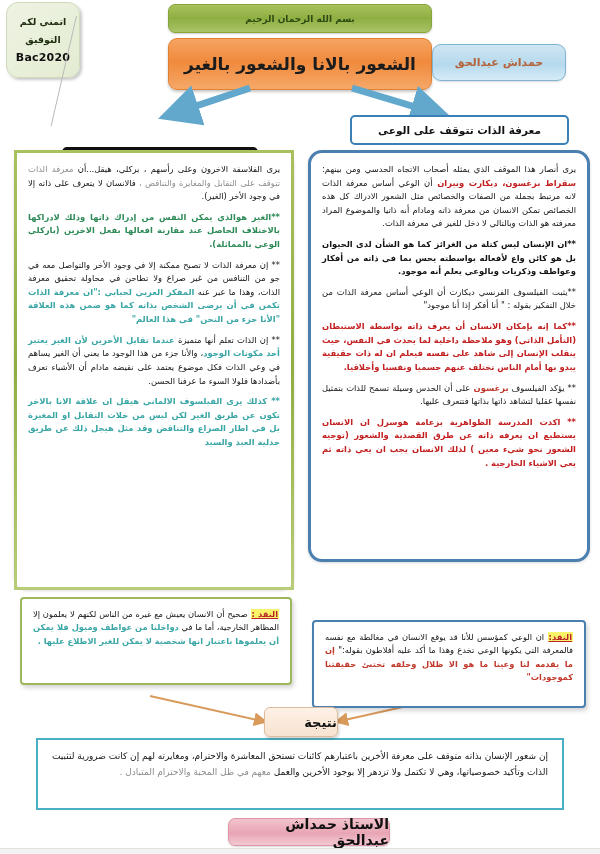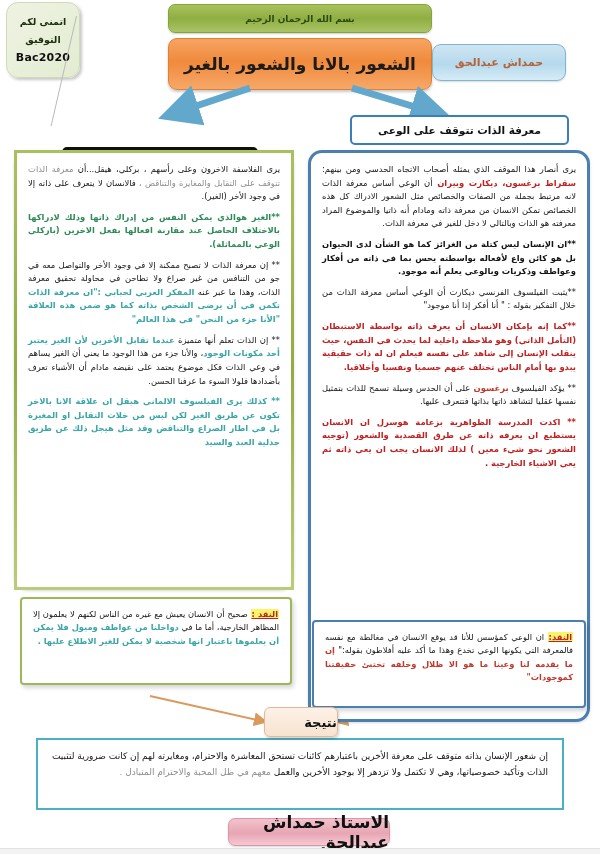--- a/index.html
+++ b/index.html
@@ -171,21 +171,21 @@
     height: 440px;
     border: 3px solid;
     border-image: linear-gradient(180deg,#a9c05e,#8fae42,#b8cd77) 1;
     border-radius: 14px;
     box-shadow: 0 1px 3px rgba(0,0,0,.15);
   }
   .panel-right {
     left: 308px;
     top: 150px;
     width: 282px;
-    height: 572px;
+    height: 412px;
     border: 3px solid #4a7fb0;
     border-radius: 14px;
     box-shadow: 0 1px 3px rgba(0,0,0,.15);
   }
 
   .panel-inner {
     padding: 10px 11px 6px 11px;
     direction: rtl;
     text-align: justify;
   }
@@ -288,21 +288,21 @@
     height: 26px;
     border-radius: 7px;
     background: linear-gradient(180deg,#f2c3cc 0%, #e8a5b4 55%, #f3c9d2 100%);
     border: 1px solid #dd96a8;
     display: flex;
     align-items: center;
     justify-content: center;
     box-shadow: 0 1px 2px rgba(0,0,0,.15);
   }
   .footer-name span {
-    font-size: 17px;
+    font-size: 14px;
     font-weight: bold;
     color: #111;
   }
 
   .bottom-rule {
     position: absolute;
     left: 0;
     bottom: 0;
     width: 600px;
     height: 5px;

